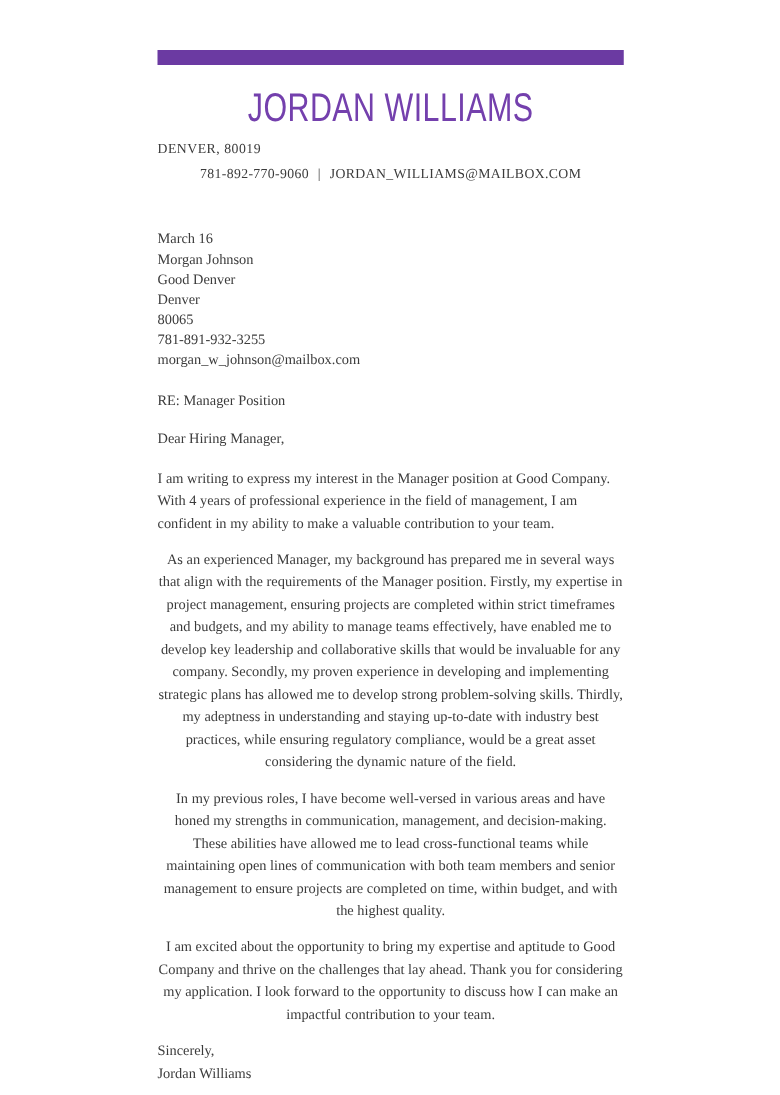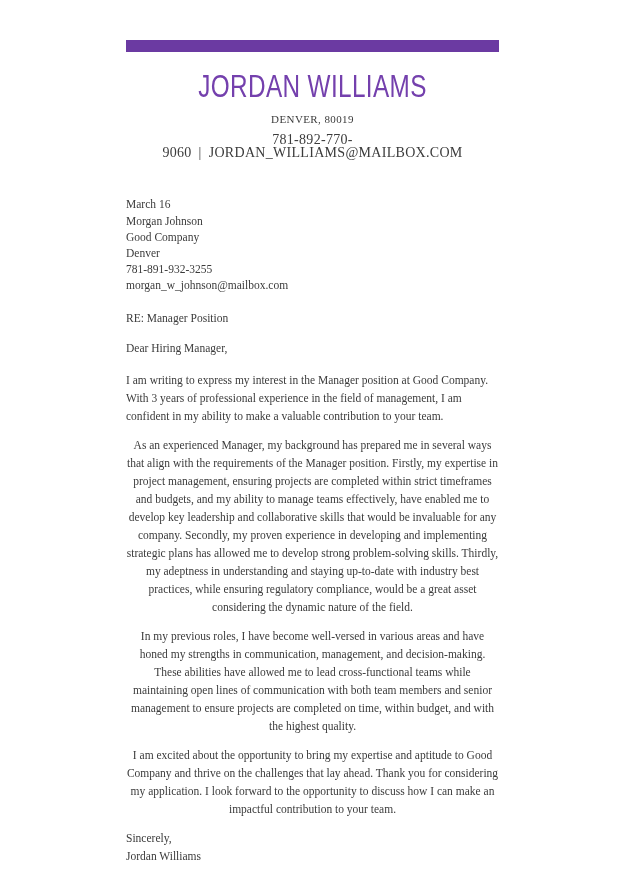--- a/index.html
+++ b/index.html
@@ -28,29 +28,29 @@
     font-size: 32px;
     line-height: 36px;
     color: #7440ad;
     letter-spacing: 0.5px;
     transform: scaleX(0.76);
     transform-origin: 50% 50%;
     white-space: nowrap;
   }
   .applicant-location {
     margin-top: 9px;
-    text-align: center;
+    text-align: left;
     font-size: 11px;
     line-height: 13px;
     letter-spacing: 0.4px;
   }
   .applicant-contact {
     margin-top: 7px;
     text-align: center;
-    font-size: 14px;
+    font-size: 11px;
     line-height: 13px;
     letter-spacing: 0.3px;
   }
   .applicant-contact .sep { margin: 0 7px; }
   .letter-body { font-size: 11.5px; }
   .date-line {
     margin-top: 36px;
     line-height: 18px;
   }
   .recipient-block {
@@ -104,31 +104,32 @@
       <span>781-892-770-9060</span><span class="sep">|</span><span>JORDAN_WILLIAMS@MAILBOX.COM</span>
     </div>
   </header>
 
   <main class="letter-body">
 
     <p class="date-line">March 16</p>
 
     <div class="recipient-block">
       <div>Morgan Johnson</div>
-      <div>Good Company</div>
+      <div>Good Denver</div>
       <div>Denver</div>
+      <div>80065</div>
       <div>781-891-932-3255</div>
       <div>morgan_w_johnson@mailbox.com</div>
     </div>
 
     <p class="subject-line">RE: Manager Position</p>
 
     <p class="salutation">Dear Hiring Manager,</p>
 
-    <p class="para">I am writing to express my interest in the Manager position at Good Company. With 3 years of professional experience in the field of management, I am confident in my ability to make a valuable contribution to your team.</p>
+    <p class="para">I am writing to express my interest in the Manager position at Good Company. With 4 years of professional experience in the field of management, I am confident in my ability to make a valuable contribution to your team.</p>
 
     <p class="para">As an experienced Manager, my background has prepared me in several ways that align with the requirements of the Manager position. Firstly, my expertise in project management, ensuring projects are completed within strict timeframes and budgets, and my ability to manage teams effectively, have enabled me to develop key leadership and collaborative skills that would be invaluable for any company. Secondly, my proven experience in developing and implementing strategic plans has allowed me to develop strong problem-solving skills. Thirdly, my adeptness in understanding and staying up-to-date with industry best practices, while ensuring regulatory compliance, would be a great asset considering the dynamic nature of the field.</p>
 
     <p class="para">In my previous roles, I have become well-versed in various areas and have honed my strengths in communication, management, and decision-making. These abilities have allowed me to lead cross-functional teams while maintaining open lines of communication with both team members and senior management to ensure projects are completed on time, within budget, and with the highest quality.</p>
 
     <p class="para">I am excited about the opportunity to bring my expertise and aptitude to Good Company and thrive on the challenges that lay ahead. Thank you for considering my application. I look forward to the opportunity to discuss how I can make an impactful contribution to your team.</p>
 
     <div class="closing-block">
       <div>Sincerely,</div>
       <div>Jordan Williams</div>

